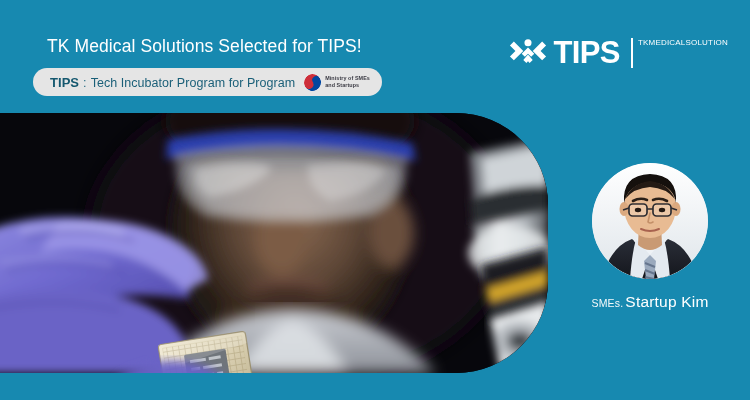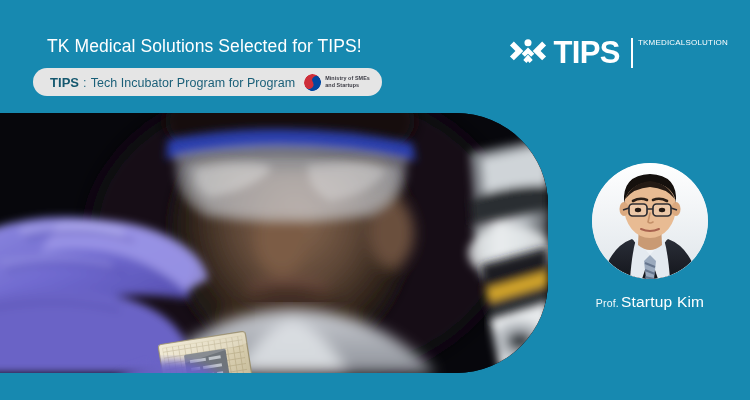--- a/index.html
+++ b/index.html
@@ -474,17 +474,17 @@
           <ellipse cx="70" cy="47" rx="3.2" ry="2.2" fill="#241a14"></ellipse>
 
           <path d="M58 50 L56 59 Q58 61 61 59" stroke="#c38f68" stroke-width="1.6" fill="none" stroke-linecap="round"></path>
 
           <path d="M49 66 Q58 70 67 66" stroke="#a8624f" stroke-width="2" fill="none" stroke-linecap="round"></path>
         </g>
       </svg>
     </div>
 
     <div class="portrait-name">
-      <span class="prof">Prof.</span><span>Startup Kim</span>
+      <span class="prof">SMEs.</span><span>Startup Kim</span>
     </div>
   </div>
 
 </div>
 
 </body></html>

